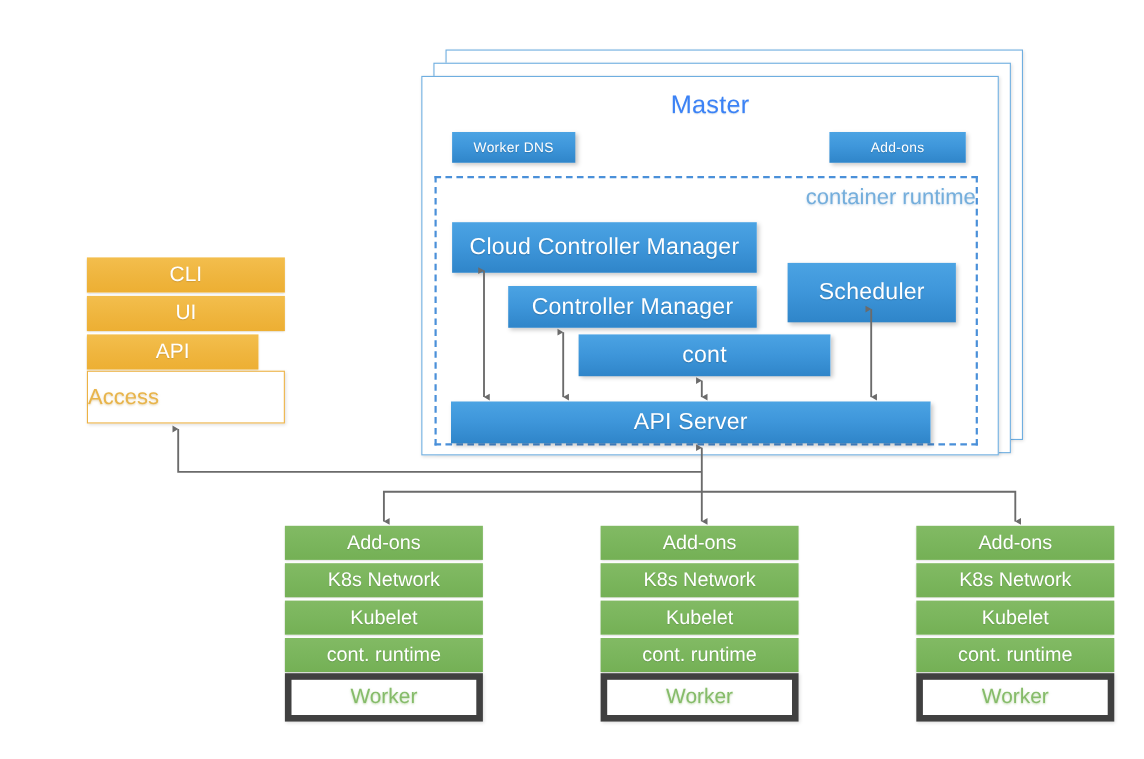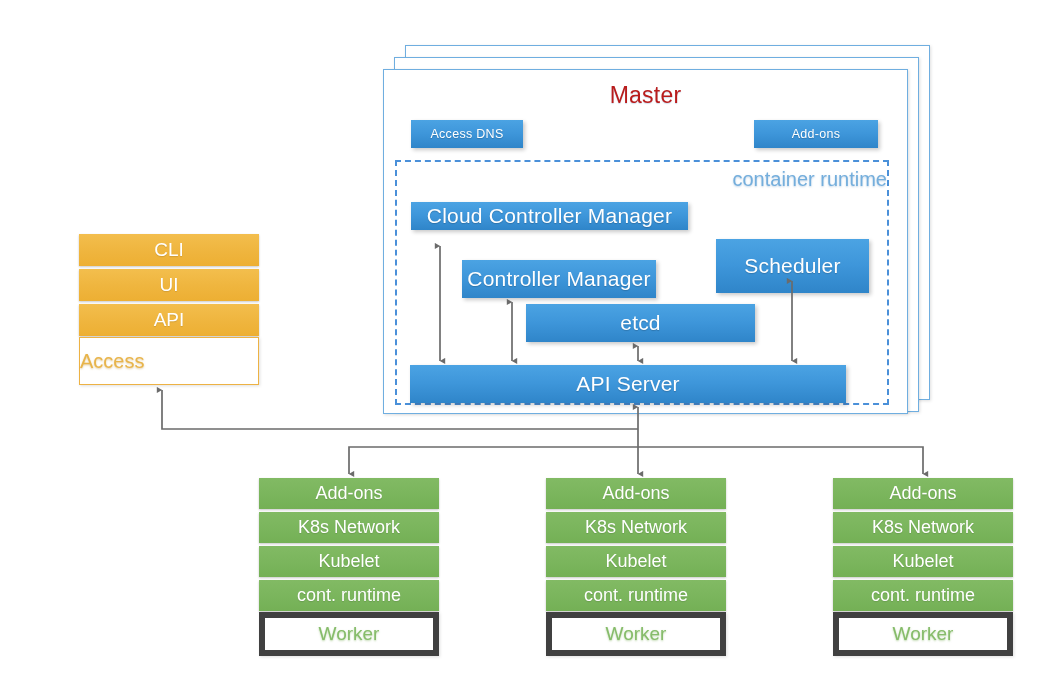--- a/index.html
+++ b/index.html
@@ -31,21 +31,21 @@
     border: 1px solid #6FAEE0;
     background: #ffffff;
     box-shadow: 1px 1px 3px rgba(0,0,0,0.13);
   }
   .master-title {
     position: absolute;
     left: 0; right: 0;
     top: 12px;
     text-align: center;
     font-size: 23px;
-    color: #b91c1c;
+    color: #3b82f6;
     letter-spacing: .2px;
     text-shadow: 0 1px 1px rgba(120,160,200,0.35);
   }
 
   
   .runtime-box {
     border: 2px dashed #4A90D9;
     background: transparent;
   }
   .runtime-title {
@@ -137,58 +137,58 @@
 <div id="canvas">
 
   <div class="abs master-panel" style="left:405px; top:45px; width:525px; height:355px;"></div>
   <div class="abs master-panel" style="left:394px; top:57px; width:525px; height:355px;"></div>
 
   <div class="abs master-panel" style="left:383px; top:69px; width:525px; height:345px;">
     <div class="master-title">Master</div>
   </div>
 
   <div class="abs blue-box small" style="left:411px; top:120px; width:112px; height:28px;">
-    <span>Access DNS</span>
+    <span>Worker DNS</span>
   </div>
 
   <div class="abs blue-box small" style="left:754px; top:120px; width:124px; height:28px;">
     <span>Add-ons</span>
   </div>
 
   <div class="abs runtime-box" style="left:395px; top:160px; width:494px; height:245px;">
     <div class="runtime-title">container runtime</div>
   </div>
 
-  <div class="abs blue-box" style="left:411px; top:202px; width:277px; height:28px;">
+  <div class="abs blue-box" style="left:411px; top:202px; width:277px; height:46px;">
     <span>Cloud Controller Manager</span>
   </div>
 
-  <div class="abs blue-box" style="left:462px; top:260px; width:194px; height:38px;align-items:center;">
+  <div class="abs blue-box" style="left:462px; top:260px; width:226px; height:38px;align-items:center;">
     <span>Controller Manager</span>
   </div>
 
   <div class="abs blue-box" style="left:526px; top:304px; width:229px; height:38px;">
-    <span>etcd</span>
+    <span>cont</span>
   </div>
 
   <div class="abs blue-box" style="left:716px; top:239px; width:153px; height:54px;">
     <span>Scheduler</span>
   </div>
 
   <div class="abs blue-box" style="left:410px; top:365px; width:436px; height:38px;">
     <span>API Server</span>
   </div>
 
   <div class="abs orange-bar" style="left:79px; top:234px; width:180px; height:32px;">
     <span>CLI</span>
   </div>
   <div class="abs orange-bar" style="left:79px; top:269px; width:180px; height:32px;">
     <span>UI</span>
   </div>
-  <div class="abs orange-bar" style="left:79px; top:304px; width:180px; height:32px;">
+  <div class="abs orange-bar" style="left:79px; top:304px; width:156px; height:32px;">
     <span>API</span>
   </div>
   <div class="abs access-outline" style="left:79px; top:337px; width:180px; height:48px;">
     <span>Access</span>
   </div>
 
   <div class="abs green-bar" style="left:259px; top:478px; width:180px; height:31px;">
     <span>Add-ons</span>
   </div>
   <div class="abs green-bar" style="left:259px; top:512px; width:180px; height:31px;">

